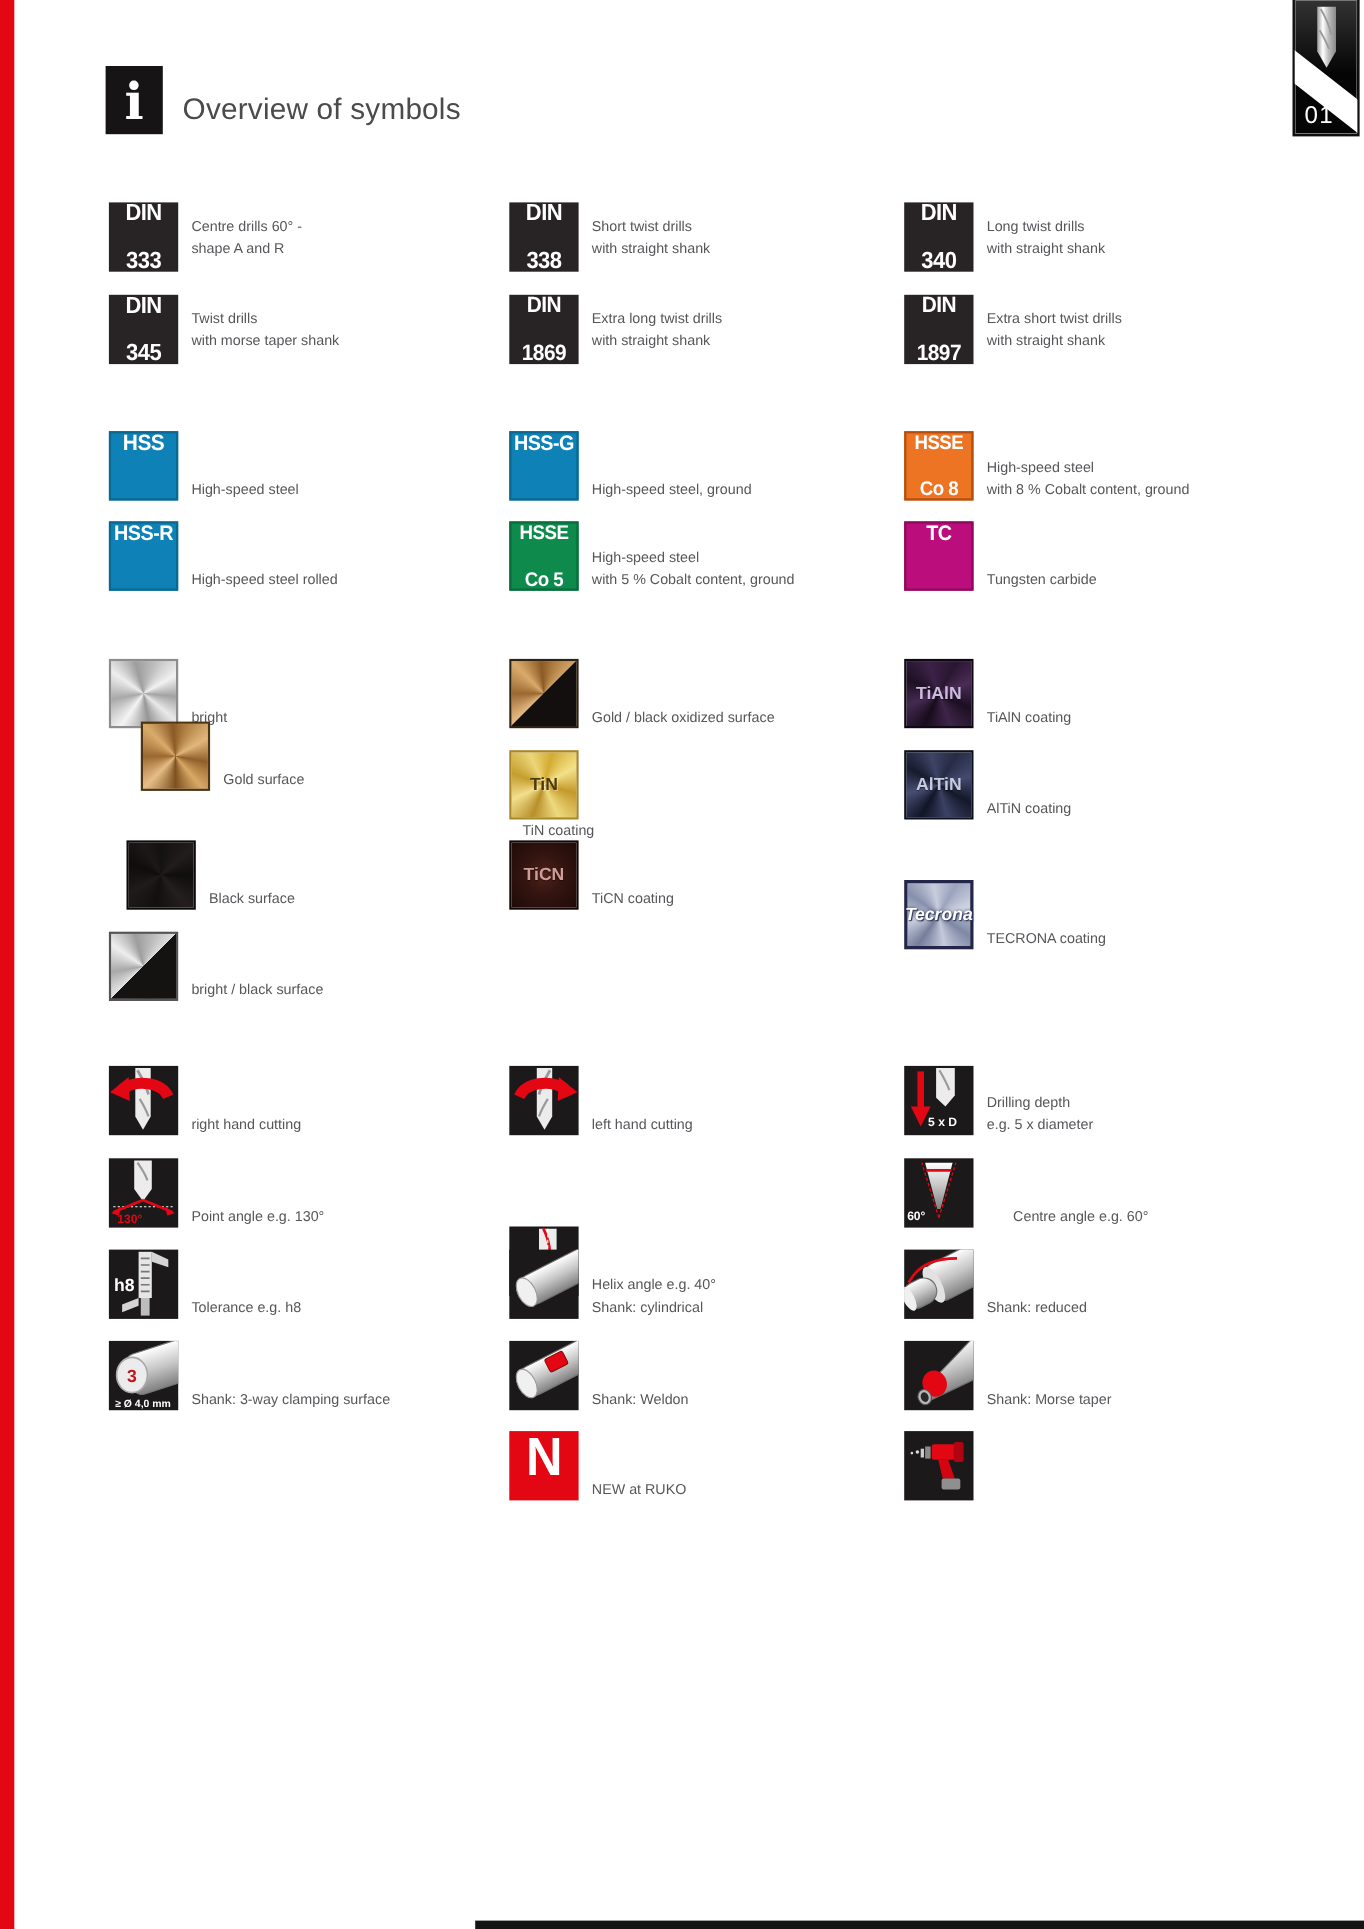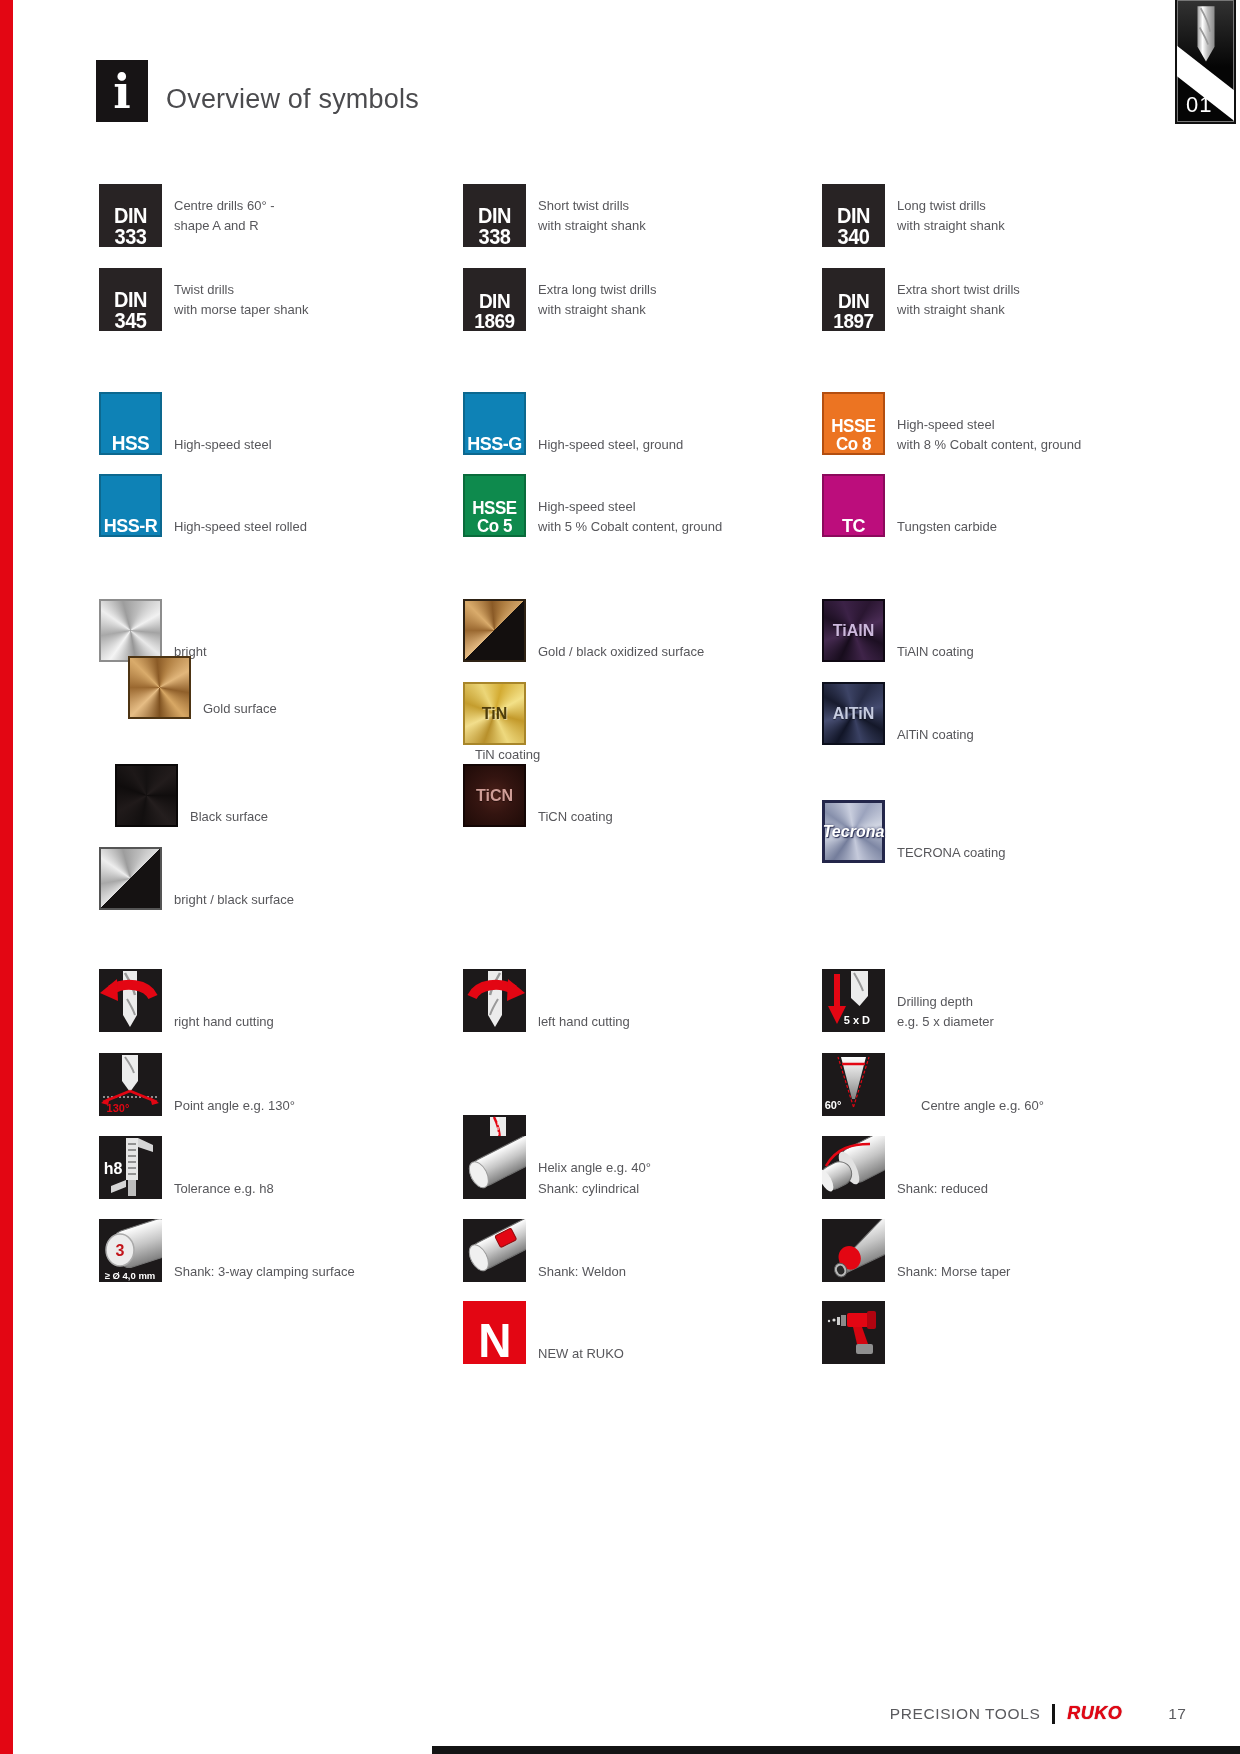--- a/index.html
+++ b/index.html
@@ -19,21 +19,21 @@
   .tab-stripe{position:absolute;width:140px;height:24px;background:#fff;transform:rotate(38deg);left:-38px;top:74px;}
   .tab-num{position:absolute;left:9px;bottom:4px;color:#fff;font-size:22px;font-weight:300;letter-spacing:1px;}
 
   
   .cell{position:absolute;display:flex;}
   .icon{width:63px;height:63px;flex:0 0 63px;position:relative;box-sizing:border-box;}
   .label{margin-left:12px;font-size:13px;line-height:19.5px;color:#57575b;white-space:nowrap;
          align-self:flex-end;padding-bottom:1px;}
   .cell.center .label{align-self:center;padding-bottom:0;}
 
-  .badge{display:flex;flex-direction:column;align-items:center;justify-content:flex-end;
+  .badge{display:flex;flex-direction:column;align-items:center;justify-content:space-between;
          font-weight:bold;color:#fff;text-align:center;}
   .badge div{line-height:1.02;letter-spacing:-.5px;transform:scaleY(1.06);}
 
   .swatch{display:flex;align-items:center;justify-content:center;font-weight:bold;font-size:16px;}
   .swatch span{text-shadow:0 1px 1px rgba(0,0,0,.45);}
   .sw-silver{background:conic-gradient(from 20deg,#bdbdbd,#f1f1f1 40deg,#a3a3a3 75deg,#e9e9e9 110deg,#969696 150deg,#f4f4f4 195deg,#a8a8a8 240deg,#eeeeee 285deg,#9d9d9d 325deg,#bdbdbd 360deg);border:2px solid #8d8d8d;}
   .sw-gold{background:conic-gradient(from 20deg,#b07f42,#e2b77c 40deg,#8f5f2a 80deg,#d8a865 120deg,#7d501f 160deg,#e6bd85 205deg,#9a6830 250deg,#d9ab6b 295deg,#8a5a26 335deg,#b07f42 360deg);border:2px solid #4d3413;}
   .sw-black{background:conic-gradient(from 0deg,#141111,#221c1c 50deg,#100d0d 90deg,#241e1e 140deg,#120f0f 190deg,#201a1a 240deg,#0f0c0c 290deg,#1d1818 330deg,#141111 360deg);border:2px solid #0a0808;}
   .sw-silver-black{background:linear-gradient(135deg,rgba(0,0,0,0) 49.4%,#151212 49.9%),conic-gradient(from 20deg,#bdbdbd,#f1f1f1 40deg,#a3a3a3 75deg,#e9e9e9 110deg,#969696 150deg,#f4f4f4 195deg,#a8a8a8 240deg,#eeeeee 285deg,#9d9d9d 325deg,#bdbdbd 360deg);border:2px solid #555;}
   .sw-gold-black{background:linear-gradient(135deg,rgba(0,0,0,0) 49.4%,#130f0e 49.9%),conic-gradient(from 20deg,#b07f42,#e2b77c 40deg,#8f5f2a 80deg,#d8a865 120deg,#7d501f 160deg,#e6bd85 205deg,#9a6830 250deg,#d9ab6b 295deg,#8a5a26 335deg,#b07f42 360deg);border:2px solid #2e2214;}
@@ -426,20 +426,14 @@
             <rect x="19" y="14" width="5" height="11" fill="#8a8a8a"></rect>
    <rect x="25" y="12" width="22" height="14" rx="2" fill="#e30613"></rect>
    <rect x="45" y="10" width="9" height="18" rx="2" fill="#b00410"></rect>
    <polygon points="31,26 40,26 46,43 35,43" fill="#d40510"></polygon>
    <rect x="34" y="43" width="17" height="10" rx="2" fill="#8f8f8f"></rect>
           </svg>
         </div>
       </div>
     </div>
 
-  <footer class="footer">
-    <span>PRECISION TOOLS</span>
-    <span class="divider"></span>
-    <span class="brand">RUKO</span>
-    <span class="pagenum">17</span>
-  </footer>
   <div class="bottom-strip"></div>
 </div>
 
 </body></html>

